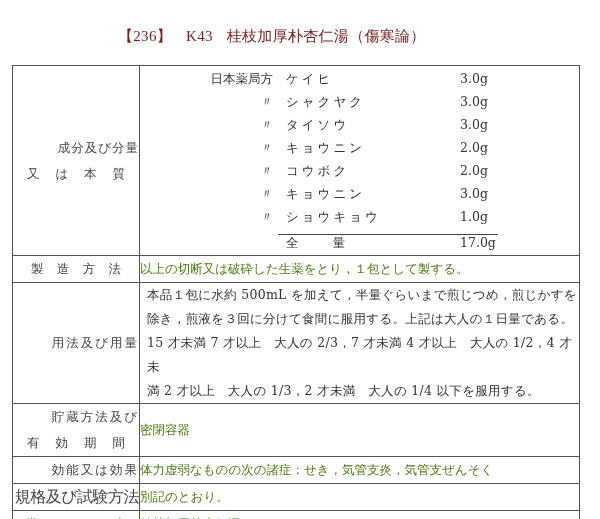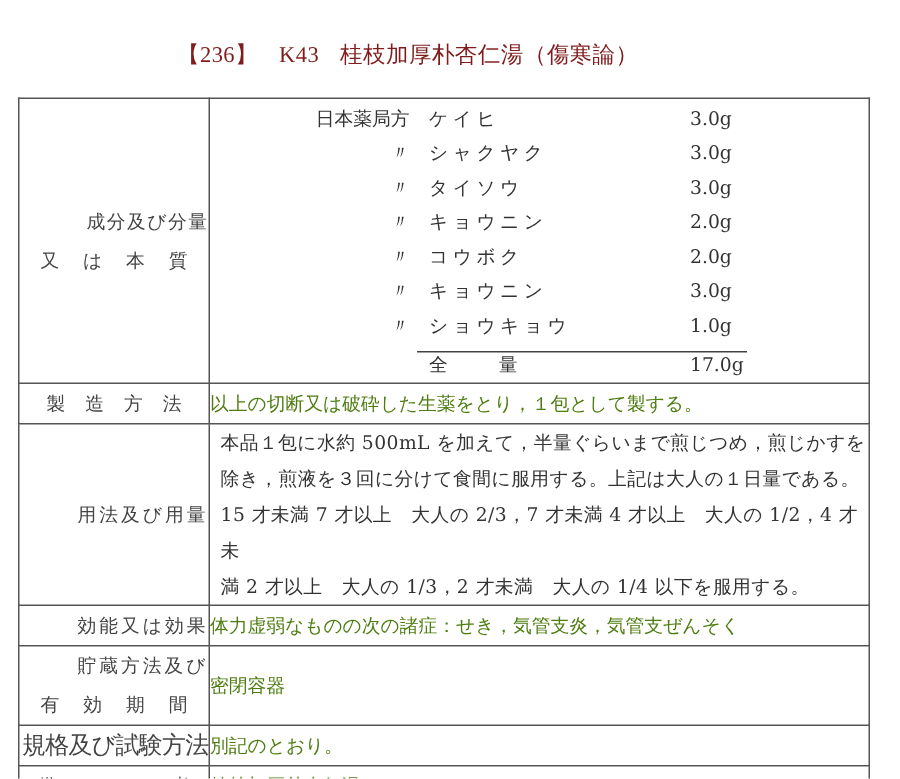--- a/index.html
+++ b/index.html
@@ -122,36 +122,36 @@
   <tr style="height:96px;">
     <td class="label">用法及び用量</td>
     <td>
       <div class="usage">本品１包に水約 500mL を加えて，半量ぐらいまで煎じつめ，煎じかすを</div>
       <div class="usage">除き，煎液を３回に分けて食間に服用する。上記は大人の１日量である。</div>
       <div class="usage">15 才未満 7 才以上　大人の 2/3，7 才未満 4 才以上　大人の 1/2，4 才未</div>
       <div class="usage">満 2 才以上　大人の 1/3，2 才未満　大人の 1/4 以下を服用する。</div>
     </td>
   </tr>
 
-  <tr style="height:25px;">
-    <td class="label">効能又は効果</td>
-    <td class="content">体力虚弱なものの次の諸症：せき，気管支炎，気管支ぜんそく</td>
-  </tr>
-
   <tr style="height:48px;">
     <td class="label">
       <div>貯蔵方法及び</div>
       <div class="spread">
         <span>有</span>
         <span>効</span>
         <span>期</span>
         <span>間</span>
       </div>
     </td>
     <td class="content">密閉容器</td>
+  </tr>
+
+  <tr style="height:25px;">
+    <td class="label">効能又は効果</td>
+    <td class="content">体力虚弱なものの次の諸症：せき，気管支炎，気管支ぜんそく</td>
   </tr>
 
   <tr style="height:25px;">
     <td class="label tight">規格及び試験方法</td>
     <td class="content">別記のとおり。</td>
   </tr>
 
   <tr style="height:25px;">
     <td class="label">
       <div class="spread-wide" style="padding:0 12px;">

